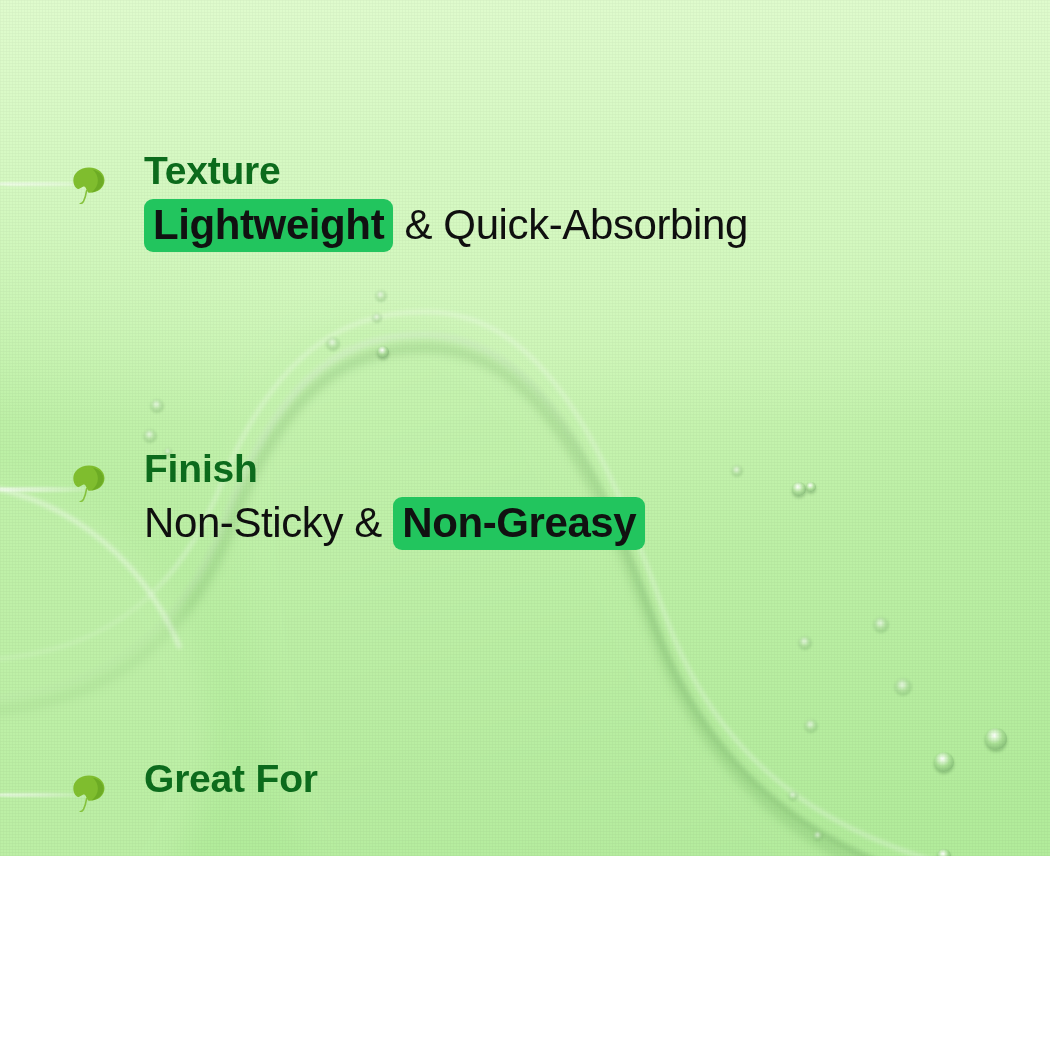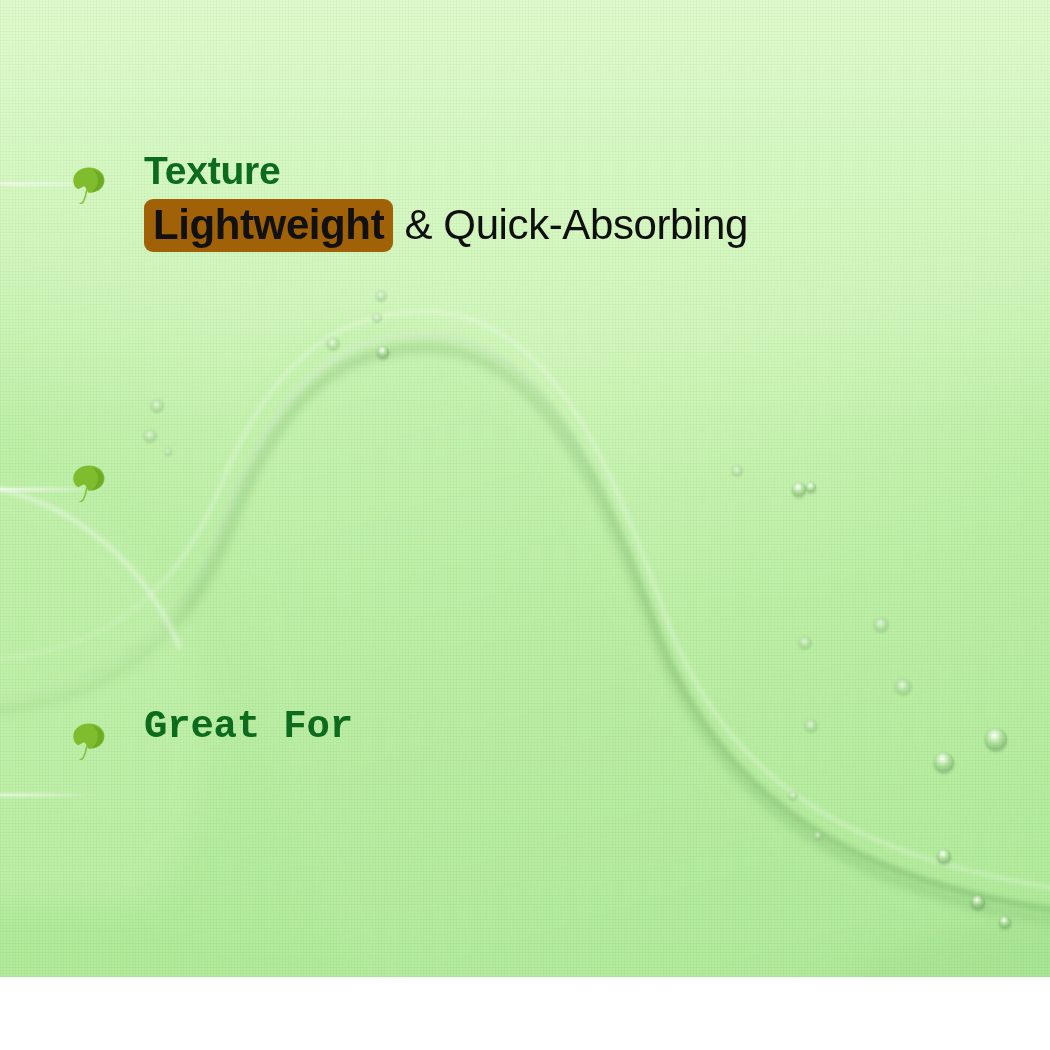--- a/index.html
+++ b/index.html
@@ -3,21 +3,21 @@
 <meta charset="utf-8">
 <style>
   html, body {
     margin: 0;
     padding: 0;
     background: #ffffff;
   }
   #canvas {
     position: relative;
     width: 1050px;
-    height: 977px;
+    height: 856px;
     overflow: hidden;
     background: #bdf0a6;
     font-family: "Liberation Sans", sans-serif;
     -webkit-font-smoothing: antialiased;
   }
 
   
   .bg-base {
     position: absolute;
     inset: 0;
@@ -80,21 +80,21 @@
   .content {
     position: absolute;
     inset: 0;
   }
   .block {
     position: absolute;
     left: 72px;
   }
   .block-1 { top: 150px; }
   .block-2 { top: 448px; }
-  .block-3 { top: 706px; font-family: Liberation Mono, monospace; }
+  .block-3 { top: 758px; }
 
   .leaf-icon {
     position: absolute;
     left: 0;
     top: 16px;
     width: 34px;
     height: 38px;
   }
 
   .block-text {
@@ -115,21 +115,21 @@
     font-size: 42px;
     line-height: 1.22;
     color: #0f0f0f;
     white-space: nowrap;
     letter-spacing: -0.4px;
   }
   .subline .plain { font-weight: normal; }
   .hl {
     font-weight: bold;
     color: #111111;
-    background: #a16207;
+    background: #22c55e;
     border-radius: 9px;
     padding: 2px 9px 4px 9px;
     box-decoration-break: clone;
     -webkit-box-decoration-break: clone;
   }
 
   .note {
     margin-top: 15px;
     font-size: 25px;
     color: #141414;
@@ -245,20 +245,26 @@
     <div class="block block-2">
       <svg class="leaf-icon" viewBox="0 0 34 38">
         <path d="M17 1.5 C26.2 1.5 32.5 7.2 32.5 14.3 C32.5 21.4 26.2 26.8 17.6 26.8
                  C16.6 26.8 15.9 26.3 15.4 25.3 L13.3 21.2 C12.9 20.4 12.2 20.2 11.4 20.6
                  L7.2 22.8 C6.2 23.3 5.2 22.9 4.3 22.1 C2.2 20.1 1.3 17.3 1.3 14.3
                  C1.3 7.2 7.8 1.5 17 1.5 Z" fill="#7fbd2e"></path>
         <path d="M20.5 3.5 C27.4 5.2 31.6 9.6 31.6 14.8 C31.6 20.6 26.6 25.2 19.6 26.4
                  C23.5 23.2 25.9 19.1 25.9 14.6 C25.9 10.3 23.9 6.4 20.5 3.5 Z" fill="#5d9d1d" opacity="0.55"></path>
         <path d="M14.6 24.6 C14.0 28.5 13.2 32.0 11.6 35.2 C10.8 36.7 9.6 37.6 8.2 37.8" fill="none" stroke="#86c23d" stroke-width="1.6" stroke-linecap="round"></path>
       </svg>
+      <div class="block-text">
+        <div class="heading">Finish</div>
+        <div class="subline">
+          <span class="plain">Non-Sticky &amp; </span><span class="hl">Non-Greasy</span>
+        </div>
+      </div>
     </div>
 
     <div class="block block-3">
       <svg class="leaf-icon" viewBox="0 0 34 38">
         <path d="M17 1.5 C26.2 1.5 32.5 7.2 32.5 14.3 C32.5 21.4 26.2 26.8 17.6 26.8
                  C16.6 26.8 15.9 26.3 15.4 25.3 L13.3 21.2 C12.9 20.4 12.2 20.2 11.4 20.6
                  L7.2 22.8 C6.2 23.3 5.2 22.9 4.3 22.1 C2.2 20.1 1.3 17.3 1.3 14.3
                  C1.3 7.2 7.8 1.5 17 1.5 Z" fill="#7fbd2e"></path>
         <path d="M20.5 3.5 C27.4 5.2 31.6 9.6 31.6 14.8 C31.6 20.6 26.6 25.2 19.6 26.4
                  C23.5 23.2 25.9 19.1 25.9 14.6 C25.9 10.3 23.9 6.4 20.5 3.5 Z" fill="#5d9d1d" opacity="0.55"></path>

